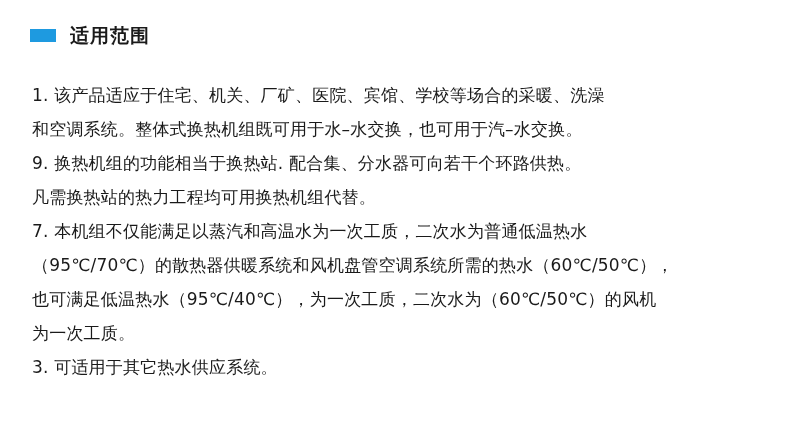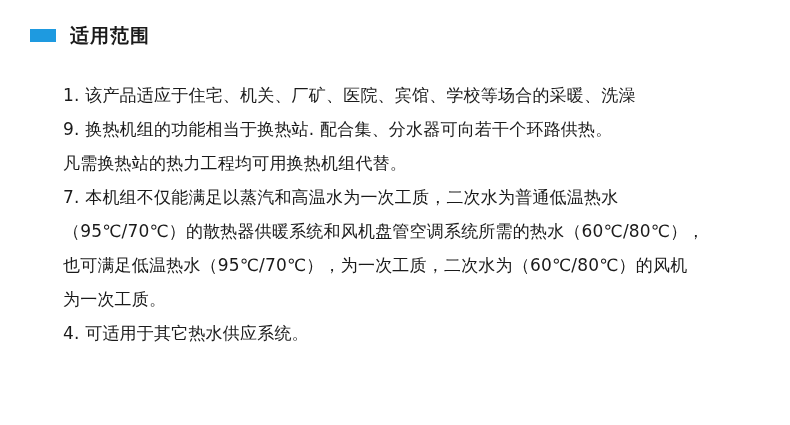--- a/index.html
+++ b/index.html
@@ -38,21 +38,20 @@
     font-weight: bold;
     color: #1a1a1a;
     letter-spacing: 1px;
     line-height: 1;
   }
   .body-block {
     position: absolute;
     left: 32px;
     top: 78px;
     right: 24px;
-    margin-left: 31px;
   }
   .para {
     font-size: 17px;
     color: #1a1a1a;
     line-height: 34px;
     text-align: left;
     letter-spacing: 0.2px;
   }
   .para .indent-line {
     display: block;
@@ -65,32 +64,33 @@
 
   <div class="heading">
     <span class="heading-marker"></span>
     <span class="heading-text">适用范围</span>
   </div>
 
   <div class="body-block">
 
     <div class="para">
       <span class="indent-line">1. 该产品适应于住宅、机关、厂矿、医院、宾馆、学校等场合的采暖、洗澡</span>
+      <span class="indent-line">和空调系统。整体式换热机组既可用于水–水交换，也可用于汽–水交换。</span>
     </div>
 
     <div class="para">
       <span class="indent-line">9. 换热机组的功能相当于换热站. 配合集、分水器可向若干个环路供热。</span>
       <span class="indent-line">凡需换热站的热力工程均可用换热机组代替。</span>
     </div>
 
     <div class="para">
       <span class="indent-line">7. 本机组不仅能满足以蒸汽和高温水为一次工质，二次水为普通低温热水</span>
-      <span class="indent-line">（95℃/70℃）的散热器供暖系统和风机盘管空调系统所需的热水（60℃/80℃），</span>
-      <span class="indent-line">也可满足低温热水（95℃/70℃），为一次工质，二次水为（60℃/80℃）的风机</span>
+      <span class="indent-line">（95℃/70℃）的散热器供暖系统和风机盘管空调系统所需的热水（60℃/50℃），</span>
+      <span class="indent-line">也可满足低温热水（95℃/40℃），为一次工质，二次水为（60℃/50℃）的风机</span>
       <span class="indent-line">为一次工质。</span>
     </div>
 
     <div class="para">
-      <span class="indent-line">4. 可适用于其它热水供应系统。</span>
+      <span class="indent-line">3. 可适用于其它热水供应系统。</span>
     </div>
 
   </div>
 </div>
 
 </body></html>

